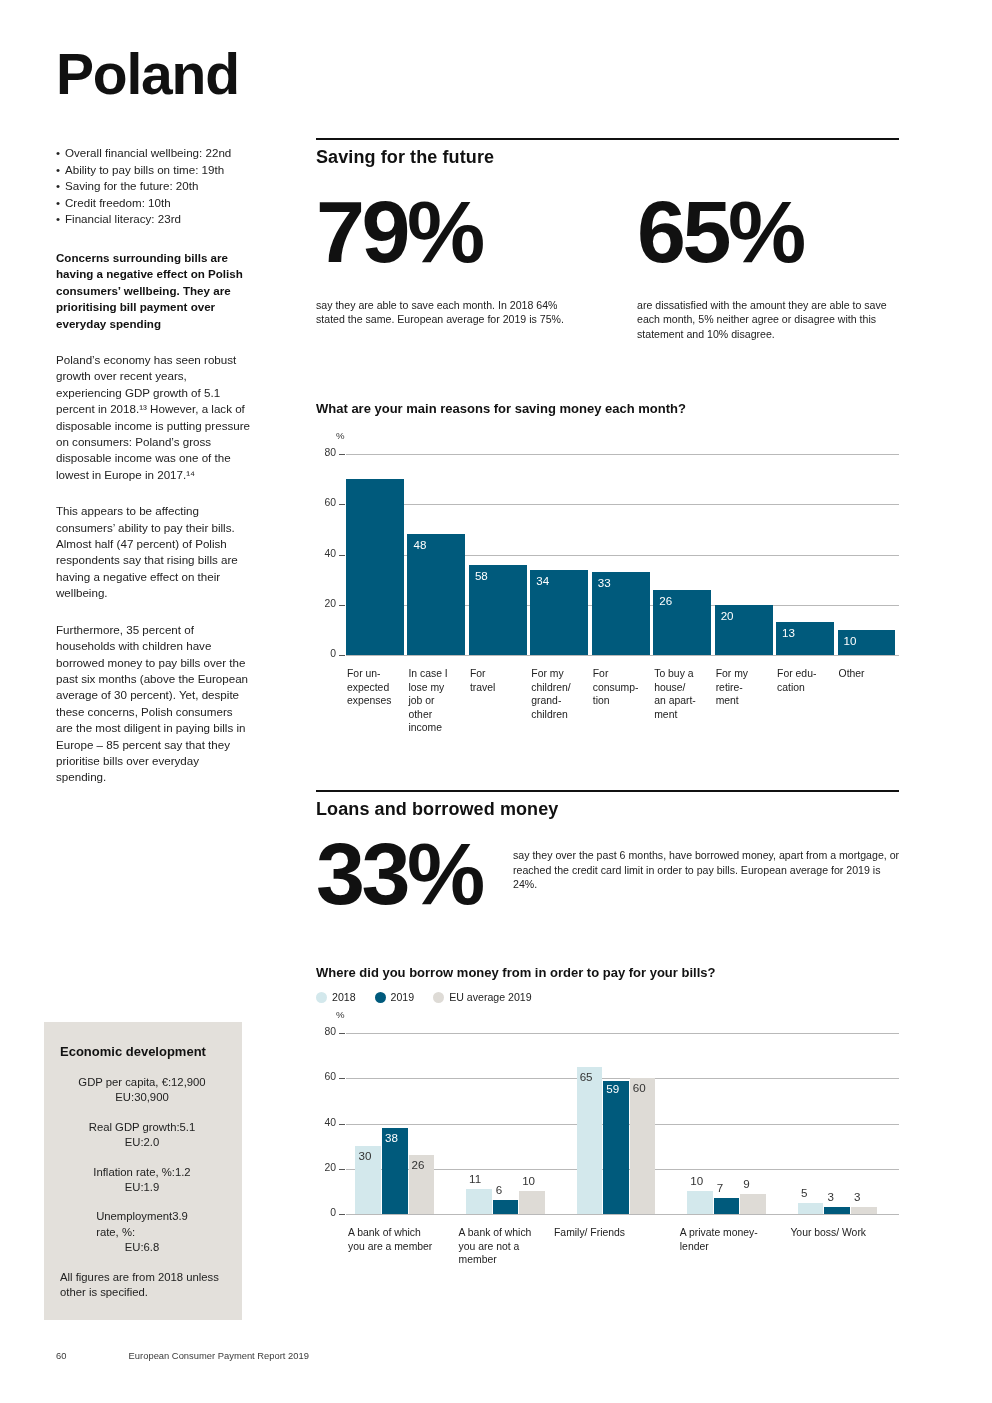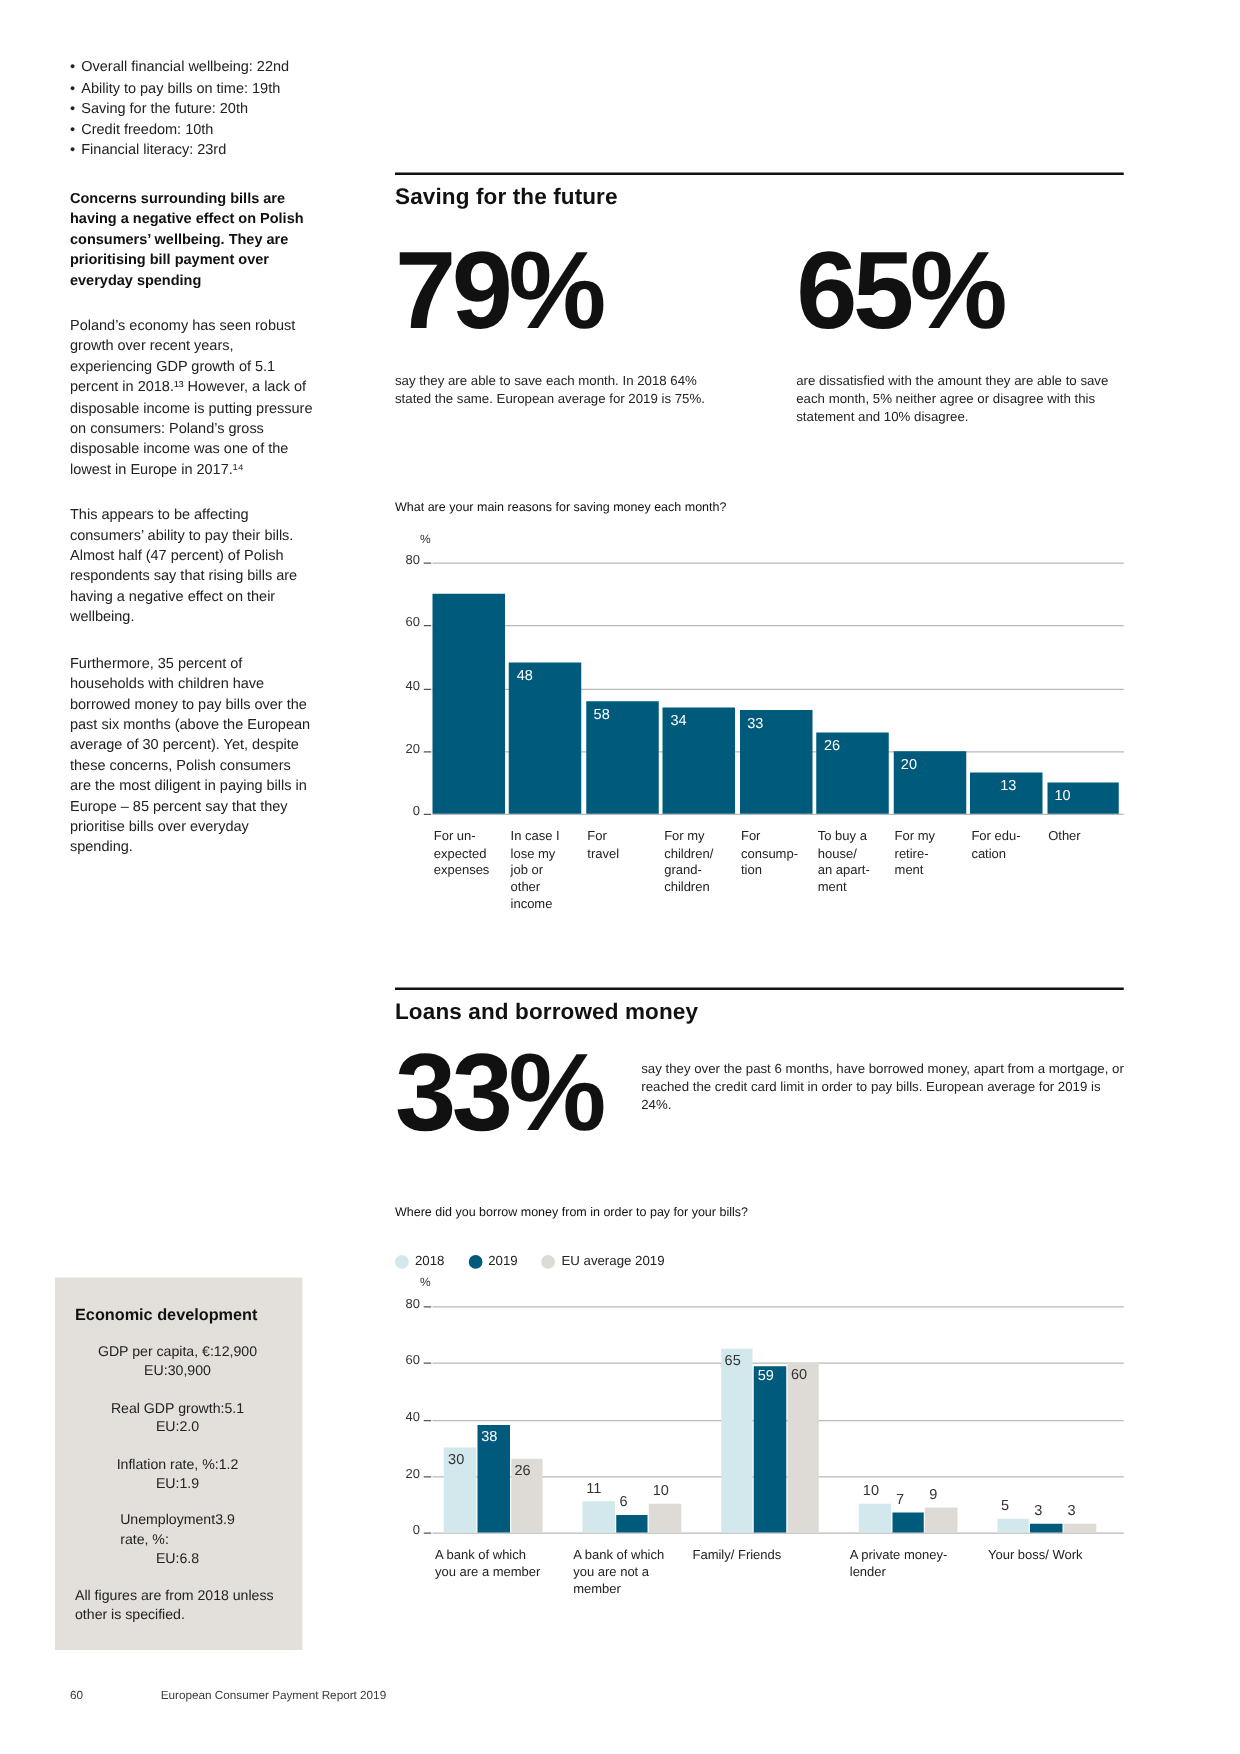--- a/index.html
+++ b/index.html
@@ -50,21 +50,21 @@
   .section-head{
     font-size:18px;font-weight:bold;color:#111;
     margin:7px 0 0 0;letter-spacing:.1px;
   }
   .big-stat{
     font-size:88px;font-weight:bold;line-height:.95;letter-spacing:-3.5px;
     color:#111;margin:0;
   }
   .stat-caption{font-size:10.6px;line-height:14.6px;color:#222;}
 
-  .chart-title{font-size:10px;font-weight:normal;color:#111;margin:0;}
+  .chart-title{font-size:13px;font-weight:bold;color:#111;margin:0;}
 
   
   .chart{position:relative;}
   .axis-unit{font-size:9.6px;color:#333;position:absolute;}
   .ytick{position:absolute;font-size:10.4px;color:#333;text-align:right;width:24px;}
   .gridline{position:absolute;height:1px;background:#b9b9b9;}
   .tickmark{position:absolute;height:1px;width:6px;background:#555;}
   .bar{position:absolute;bottom:0;}
   .bar-label{position:absolute;font-size:11.6px;white-space:nowrap;}
   .xlab{position:absolute;font-size:10.4px;line-height:13.6px;color:#222;}
@@ -73,20 +73,21 @@
   .legend{display:flex;align-items:center;gap:6px;font-size:10.6px;color:#222;}
   .legend-item{display:flex;align-items:center;gap:5px;margin-right:13px;}
   .swatch{width:11px;height:11px;border-radius:50%;display:inline-block;}
 </style>
 </head>
 <body>
 
 <div class="page">
 
   <div class="left-col">
+    <h1 class="country-title">Poland</h1>
     <ul class="rank-list" id="rank-list">
         <li>Overall financial wellbeing: 22nd</li>
         <li>Ability to pay bills on time: 19th</li>
         <li>Saving for the future: 20th</li>
         <li>Credit freedom: 10th</li>
         <li>Financial literacy: 23rd</li>
       </ul>
     <p class="lead-para">Concerns surrounding bills are having a negative effect on Polish consumers’ wellbeing. They are prioritising bill payment over everyday spending</p>
     <div id="body-paras">
         <p class="body-para">Poland’s economy has seen robust growth over recent years, experiencing GDP growth of 5.1 percent in 2018.¹³ However, a lack of disposable income is putting pressure on consumers: Poland’s gross disposable income was one of the lowest in Europe in 2017.¹⁴</p>
@@ -216,42 +217,42 @@
           <div class="xlab" style="left: 338.222px; top: 237px; width: 67.4444px; white-space: pre-line;">To buy a
 house/
 an apart-
 ment</div>
           <div class="bar" style="left: 398.667px; top: 174.75px; width: 57.9444px; height: 50.25px; background: rgb(0, 90, 124);"></div>
           <div class="bar-label" style="left: 404.667px; top: 178.75px; color: rgb(255, 255, 255);">20</div>
           <div class="xlab" style="left: 399.667px; top: 237px; width: 67.4444px; white-space: pre-line;">For my
 retire-
 ment</div>
           <div class="bar" style="left: 460.111px; top: 192.338px; width: 57.9444px; height: 32.6625px; background: rgb(0, 90, 124);"></div>
-          <div class="bar-label" style="left: 466.111px; top: 196.338px; color: rgb(255, 255, 255); margin-left: 18px;">13</div>
+          <div class="bar-label" style="left: 466.111px; top: 196.338px; color: rgb(255, 255, 255);">13</div>
           <div class="xlab" style="left: 461.111px; top: 237px; width: 67.4444px; white-space: pre-line;">For edu-
 cation</div>
           <div class="bar" style="left: 521.556px; top: 199.875px; width: 57.9444px; height: 25.125px; background: rgb(0, 90, 124);"></div>
           <div class="bar-label" style="left: 527.556px; top: 203.875px; color: rgb(255, 255, 255);">10</div>
           <div class="xlab" style="left: 522.556px; top: 237px; width: 67.4444px; white-space: pre-line;">Other</div>
         </div>
     </div>
 
     <div style="position:absolute;left:0;top:790px;width:583px;">
       <div class="section-rule"></div>
       <div class="section-head">Loans and borrowed money</div>
 
       <div style="position:absolute;left:0;top:42px;">
         <div class="big-stat">33%</div>
       </div>
       <div class="stat-caption" style="position:absolute;left:197px;top:58px;width:389px;">say they over the past 6 months, have borrowed money, apart from a mortgage, or reached the credit card limit in order to pay bills. European average for 2019 is 24%.</div>
     </div>
 
     <div style="position:absolute;left:0;top:965px;width:583px;">
       <div class="chart-title">Where did you borrow money from in order to pay for your bills?</div>
-      <div class="legend" id="legend2" style="margin-top:27px;">
+      <div class="legend" id="legend2" style="margin-top:11px;">
           <div class="legend-item">
             <span class="swatch" style="background: rgb(211, 232, 236);"></span>
             <span>2018</span>
           </div>
           <div class="legend-item">
             <span class="swatch" style="background: rgb(0, 90, 124);"></span>
             <span>2019</span>
           </div>
           <div class="legend-item">
             <span class="swatch" style="background: rgb(222, 219, 214);"></span>

